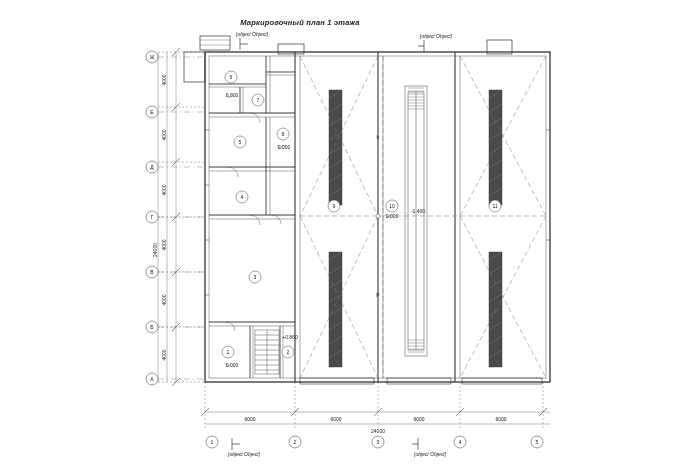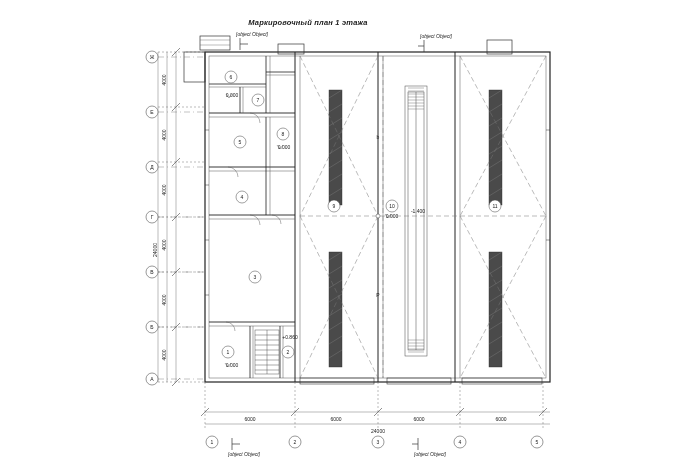--- a/index.html
+++ b/index.html
@@ -11,21 +11,20 @@
     width: 700px;
     height: 474px;
     font-family: "Liberation Sans", sans-serif;
     color: #1a1a1a;
     overflow: hidden;
   }
   #sheet {
     position: relative;
     width: 600px;
     height: 474px;
-    padding-left: 16px;
   }
   .ttl {
     position: absolute;
     left: 0;
     right: 0;
     top: 18px;
     text-align: center;
     font-size: 7.5px;
     font-style: italic;
     font-weight: bold;

